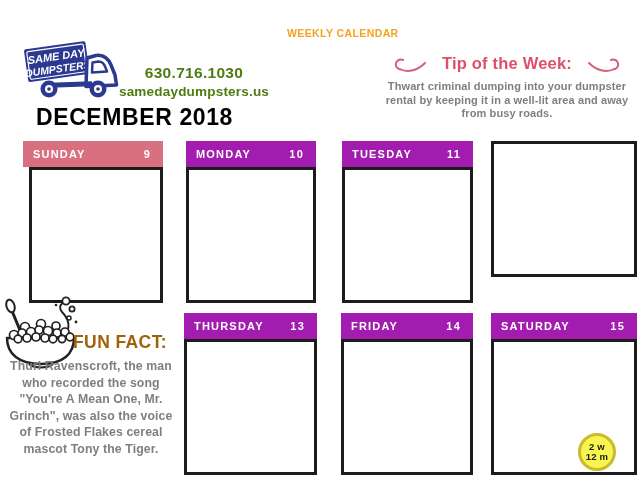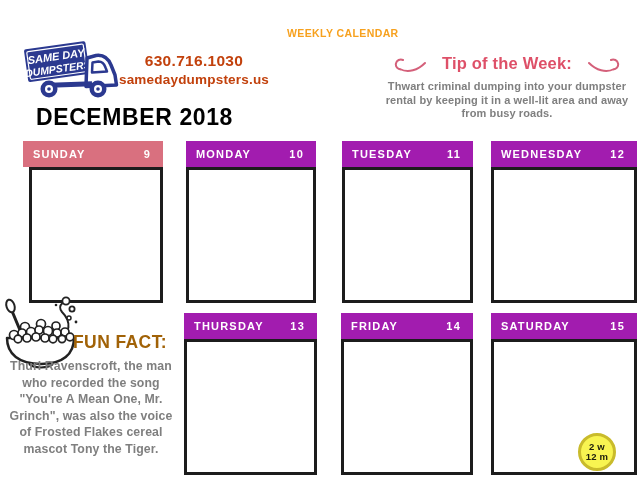--- a/index.html
+++ b/index.html
@@ -9,21 +9,21 @@
     position:relative; width:640px; height:494px; background:#ffffff;
     overflow:hidden; font-weight:bold;
   }
 
   
   #weekly-title {
     position:absolute; left:287px; top:27px;
     color:#F7A11E; font-size:10.5px; letter-spacing:0.4px;
   }
   #logo { position:absolute; left:24px; top:39px; }
-  #contact { position:absolute; left:116px; top:52px; width:156px; text-align:center; color:#c2410c; }
+  #contact { position:absolute; left:116px; top:64px; width:156px; text-align:center; color:#4d7c0f; }
   #contact .phone { font-size:15.5px; letter-spacing:0.3px; }
   #contact .site  { font-size:13.5px; margin-top:2px; letter-spacing:0.2px; }
 
   #tip { position:absolute; left:383px; top:54px; width:248px; text-align:center; }
   #tip-head { display:flex; align-items:center; justify-content:center; gap:16px; }
   #tip-head .tip-title { color:#DE5068; font-size:16.5px; letter-spacing:0.2px; white-space:nowrap; }
   #tip-body { margin-top:7px; color:#7F7F7F; font-size:11px; line-height:13.6px; letter-spacing:0.1px; }
   .swirl { flex:0 0 auto; }
   .swirl.flip { transform:scaleX(-1); }
 
@@ -132,24 +132,20 @@
 
   <div class="day-cell cell-tue">
     <div class="day-header orange">
       <span>TUESDAY</span>
       <span>11</span>
     </div>
     <div class="day-box"></div>
   </div>
 
   <div class="day-cell cell-wed">
-    <div class="day-header orange">
-      <span>WEDNESDAY</span>
-      <span>12</span>
-    </div>
     <div class="day-box"></div>
   </div>
 
   <div class="day-cell cell-thu">
     <div class="day-header orange">
       <span>THURSDAY</span>
       <span>13</span>
     </div>
     <div class="day-box"></div>
   </div>

